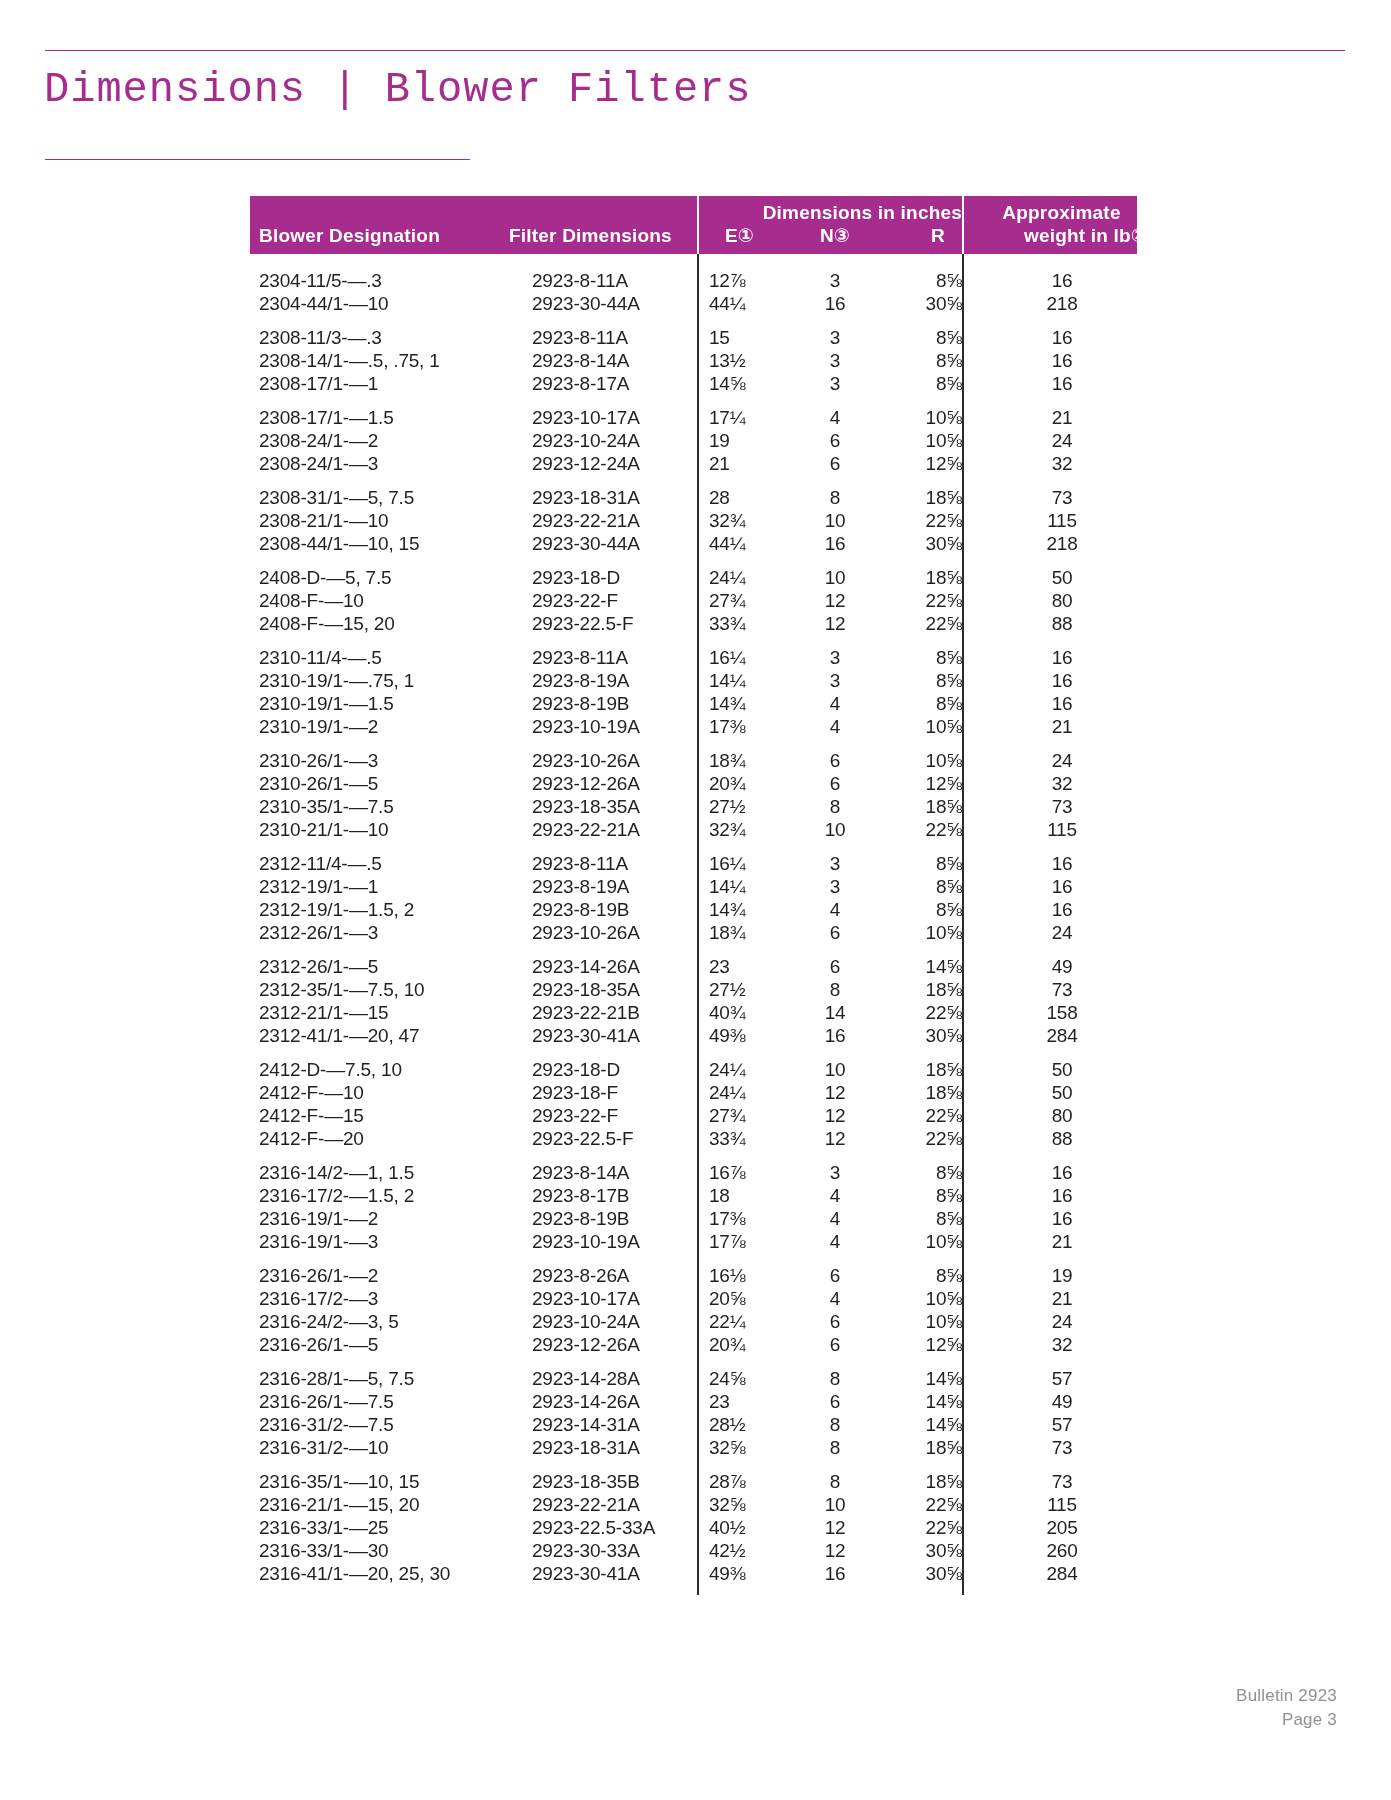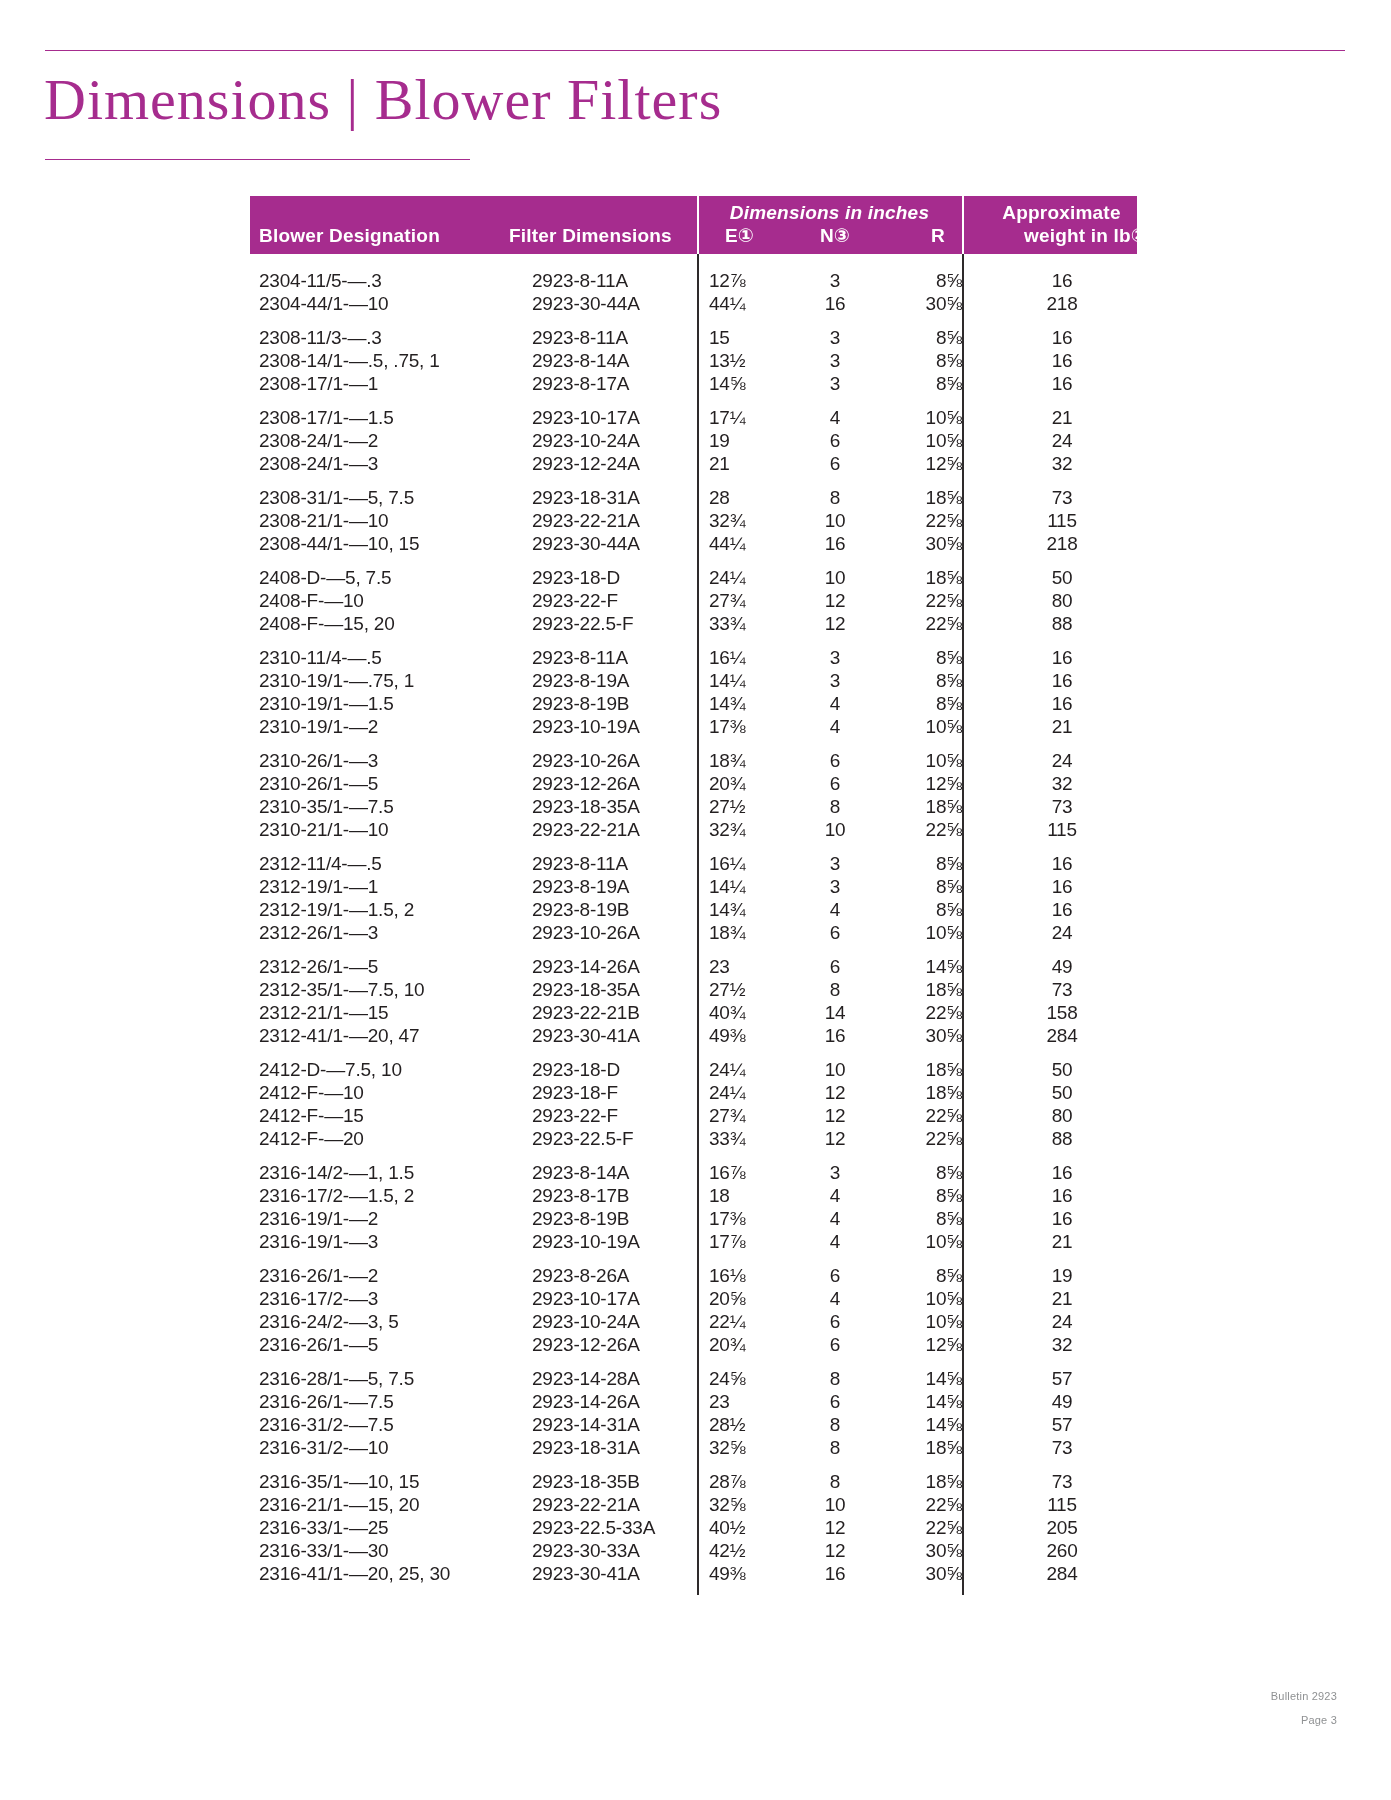--- a/index.html
+++ b/index.html
@@ -16,39 +16,39 @@
     overflow:hidden;
     font-family:"Liberation Sans","DejaVu Sans",sans-serif;
     color:var(--ink);
   }
   .top-rule{
     position:absolute;left:45px;top:50px;width:1300px;height:1px;
     background:var(--accent);
   }
   .page-title{
     position:absolute;left:44px;top:66px;
-    font-family:Liberation Serif, serif;
-    font-size:58px;font-weight:400;letter-spacing:1px;
+    font-family:Liberation Mono, monospace;
+    font-size:42px;font-weight:400;letter-spacing:1px;
     color:var(--accent);white-space:nowrap;
   }
   .title-rule{
     position:absolute;left:45px;top:159px;width:425px;height:1px;
     background:var(--accent);
   }
   .table{
     position:absolute;left:250px;top:196px;width:887px;
   }
   .thead{
     position:relative;height:58px;background:var(--accent);color:#fff;
     font-weight:bold;font-size:19px;letter-spacing:0.2px;
   }
   .thead .hcell{position:absolute;white-space:nowrap;}
   .h-blower{left:9px;bottom:7px;}
   .h-filter{left:259px;bottom:7px;}
-  .h-dims{left:447px;width:265px;top:6px;text-align:center;font-style:italic;}
+  .h-dims{left:447px;width:265px;top:6px;text-align:right;}
   .h-e{left:475px;bottom:7px;}
   .h-n{left:550px;width:70px;bottom:7px;text-align:center;}
   .h-r{left:620px;width:75px;bottom:7px;text-align:right;}
   .h-w1{left:712px;width:175px;top:6px;text-align:center;padding-left:12px;}
   .h-w2{left:748px;width:175px;bottom:7px;text-align:center;}
   .vline-head{position:absolute;top:0;bottom:0;width:2px;background:#ffffff;}
   .vh1{left:447px;}
   .vh2{left:712px;}
   .tbody{
     position:relative;padding-top:4px;padding-bottom:10px;
@@ -65,21 +65,21 @@
     height:23px;line-height:23px;white-space:nowrap;
   }
   .c1{padding-left:9px;}
   .c2{padding-left:27px;}
   .c3{padding-left:12px;}
   .c4{text-align:center;}
   .c5{text-align:right;}
   .c6{text-align:center;padding-left:25px;}
   .footer{
     position:absolute;right:54px;top:1684px;
-    text-align:right;font-size:11px;line-height:24px;
+    text-align:right;font-size:17px;line-height:24px;
     color:var(--gray);letter-spacing:0.2px;
   }
 </style>
 </head>
 <body>
 
 <div class="page">
 
   <div class="top-rule"></div>
 

